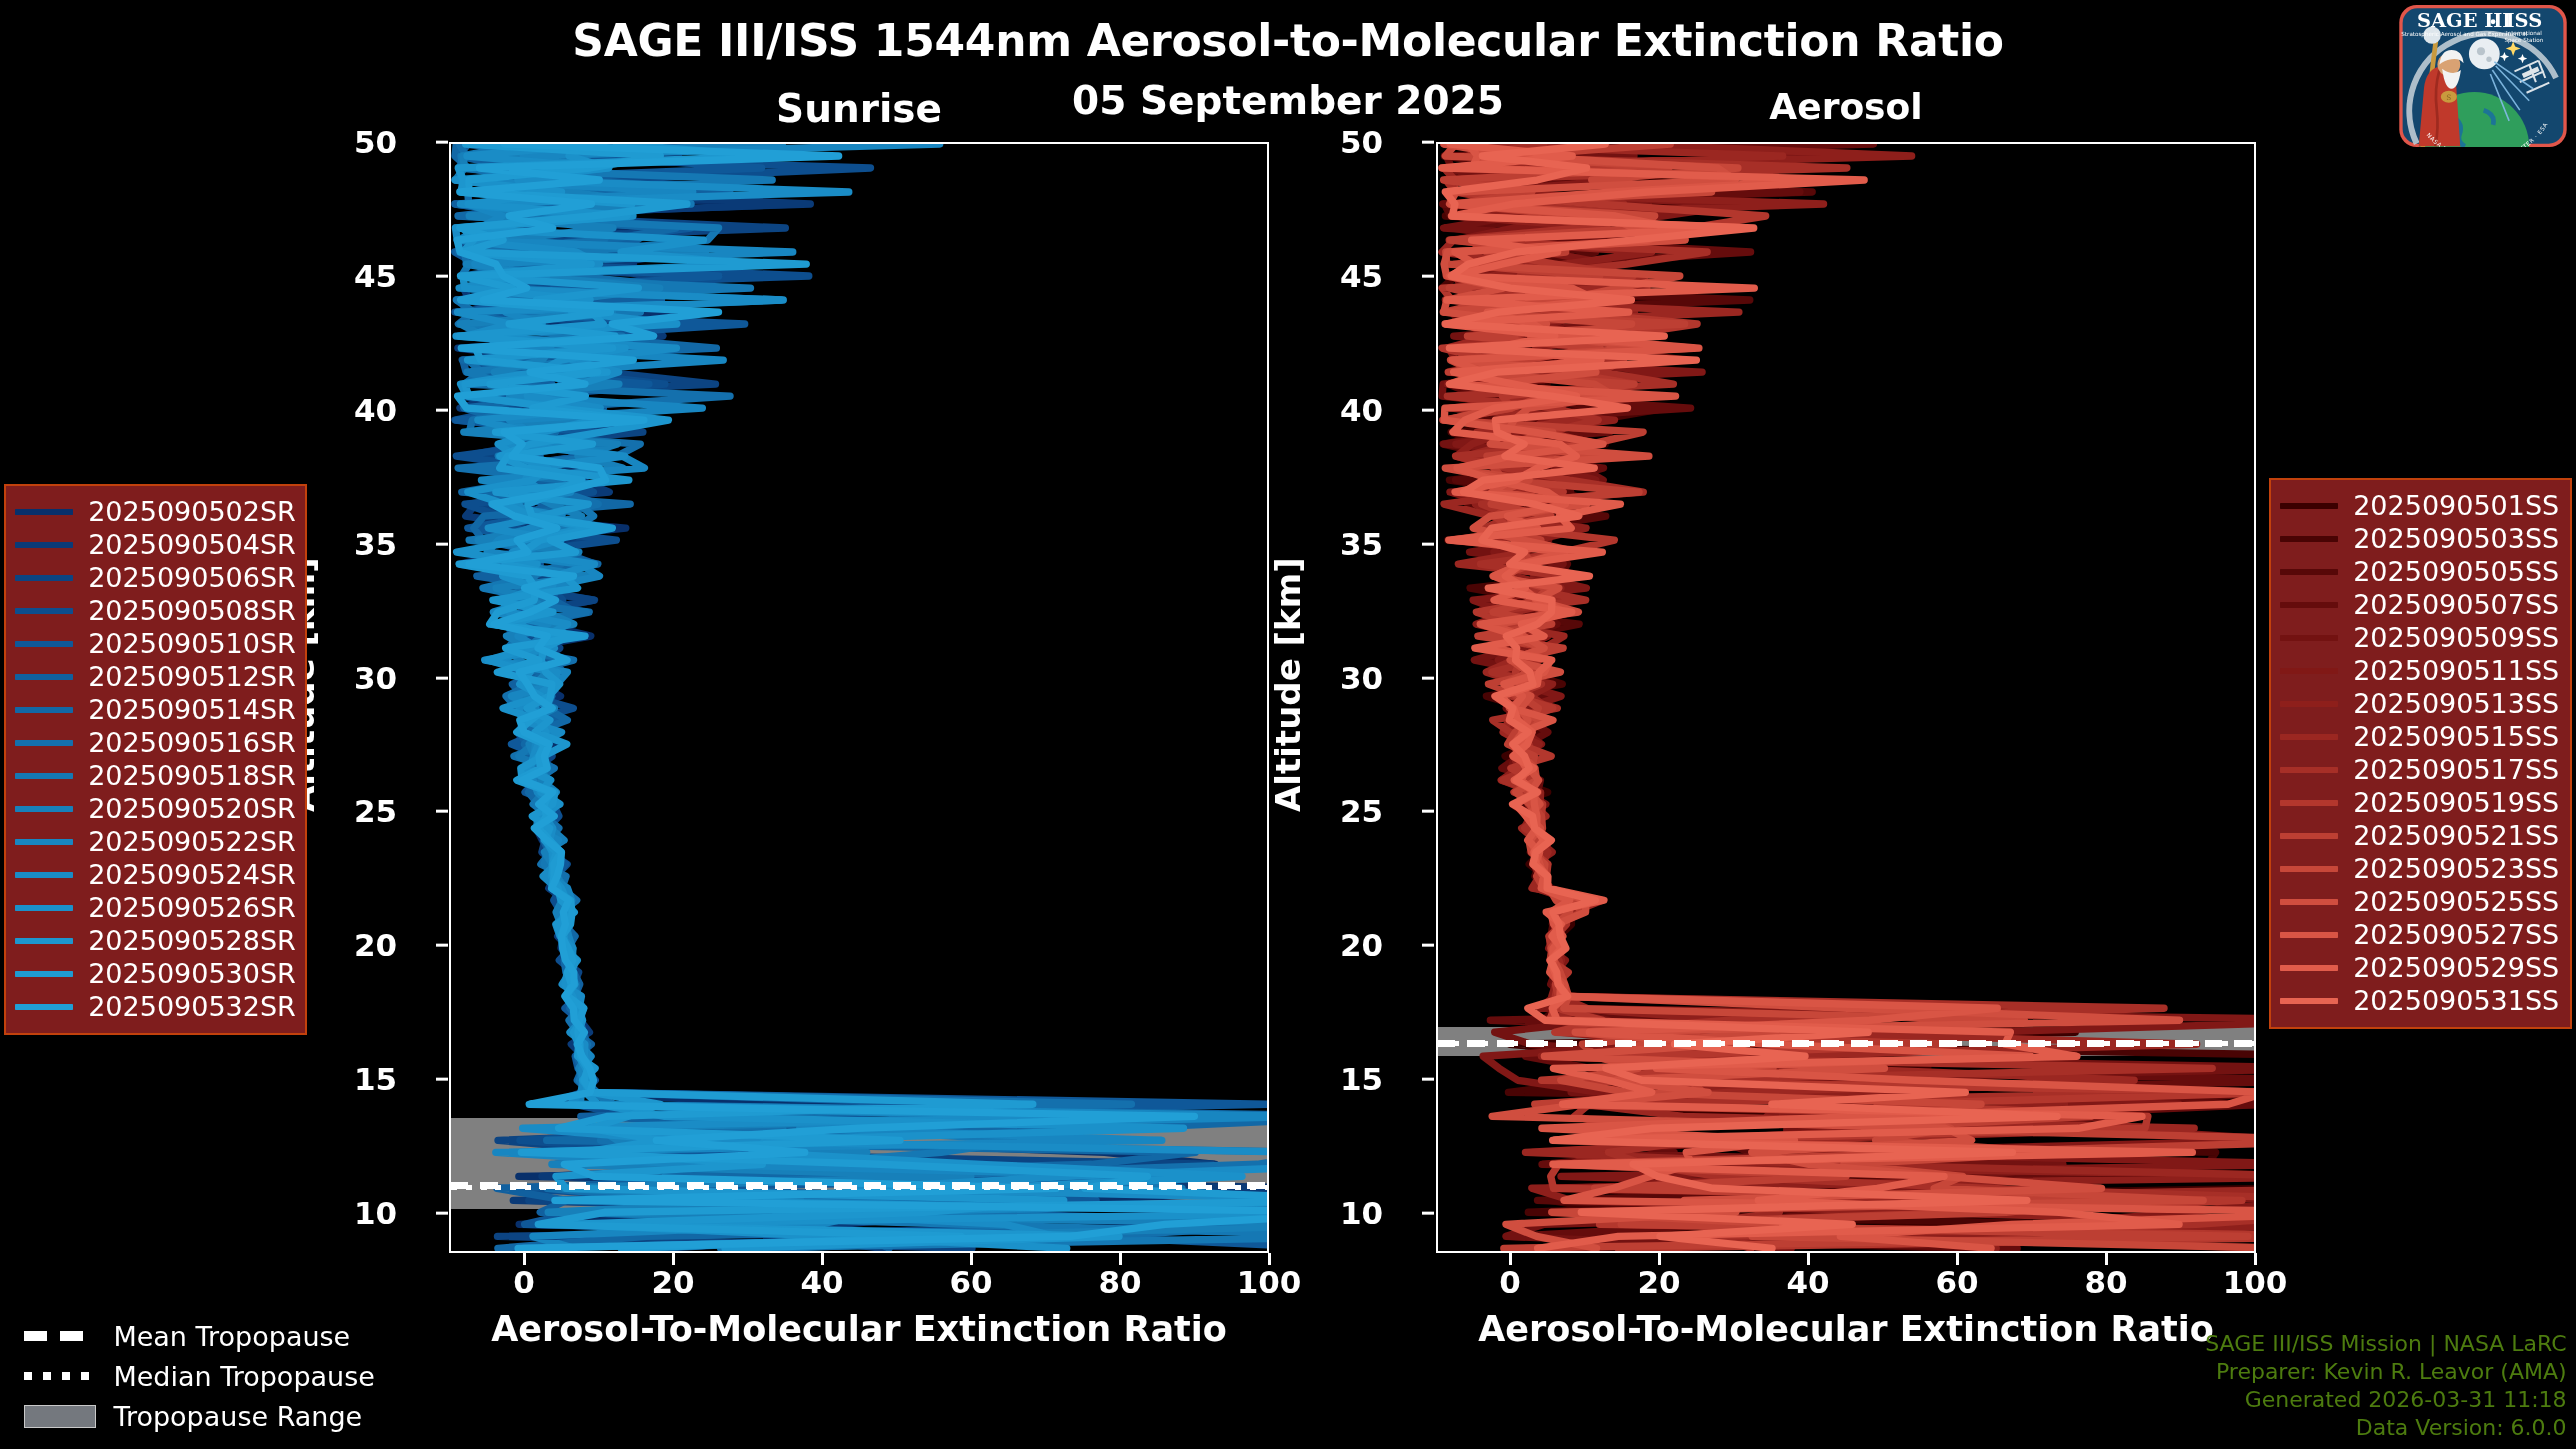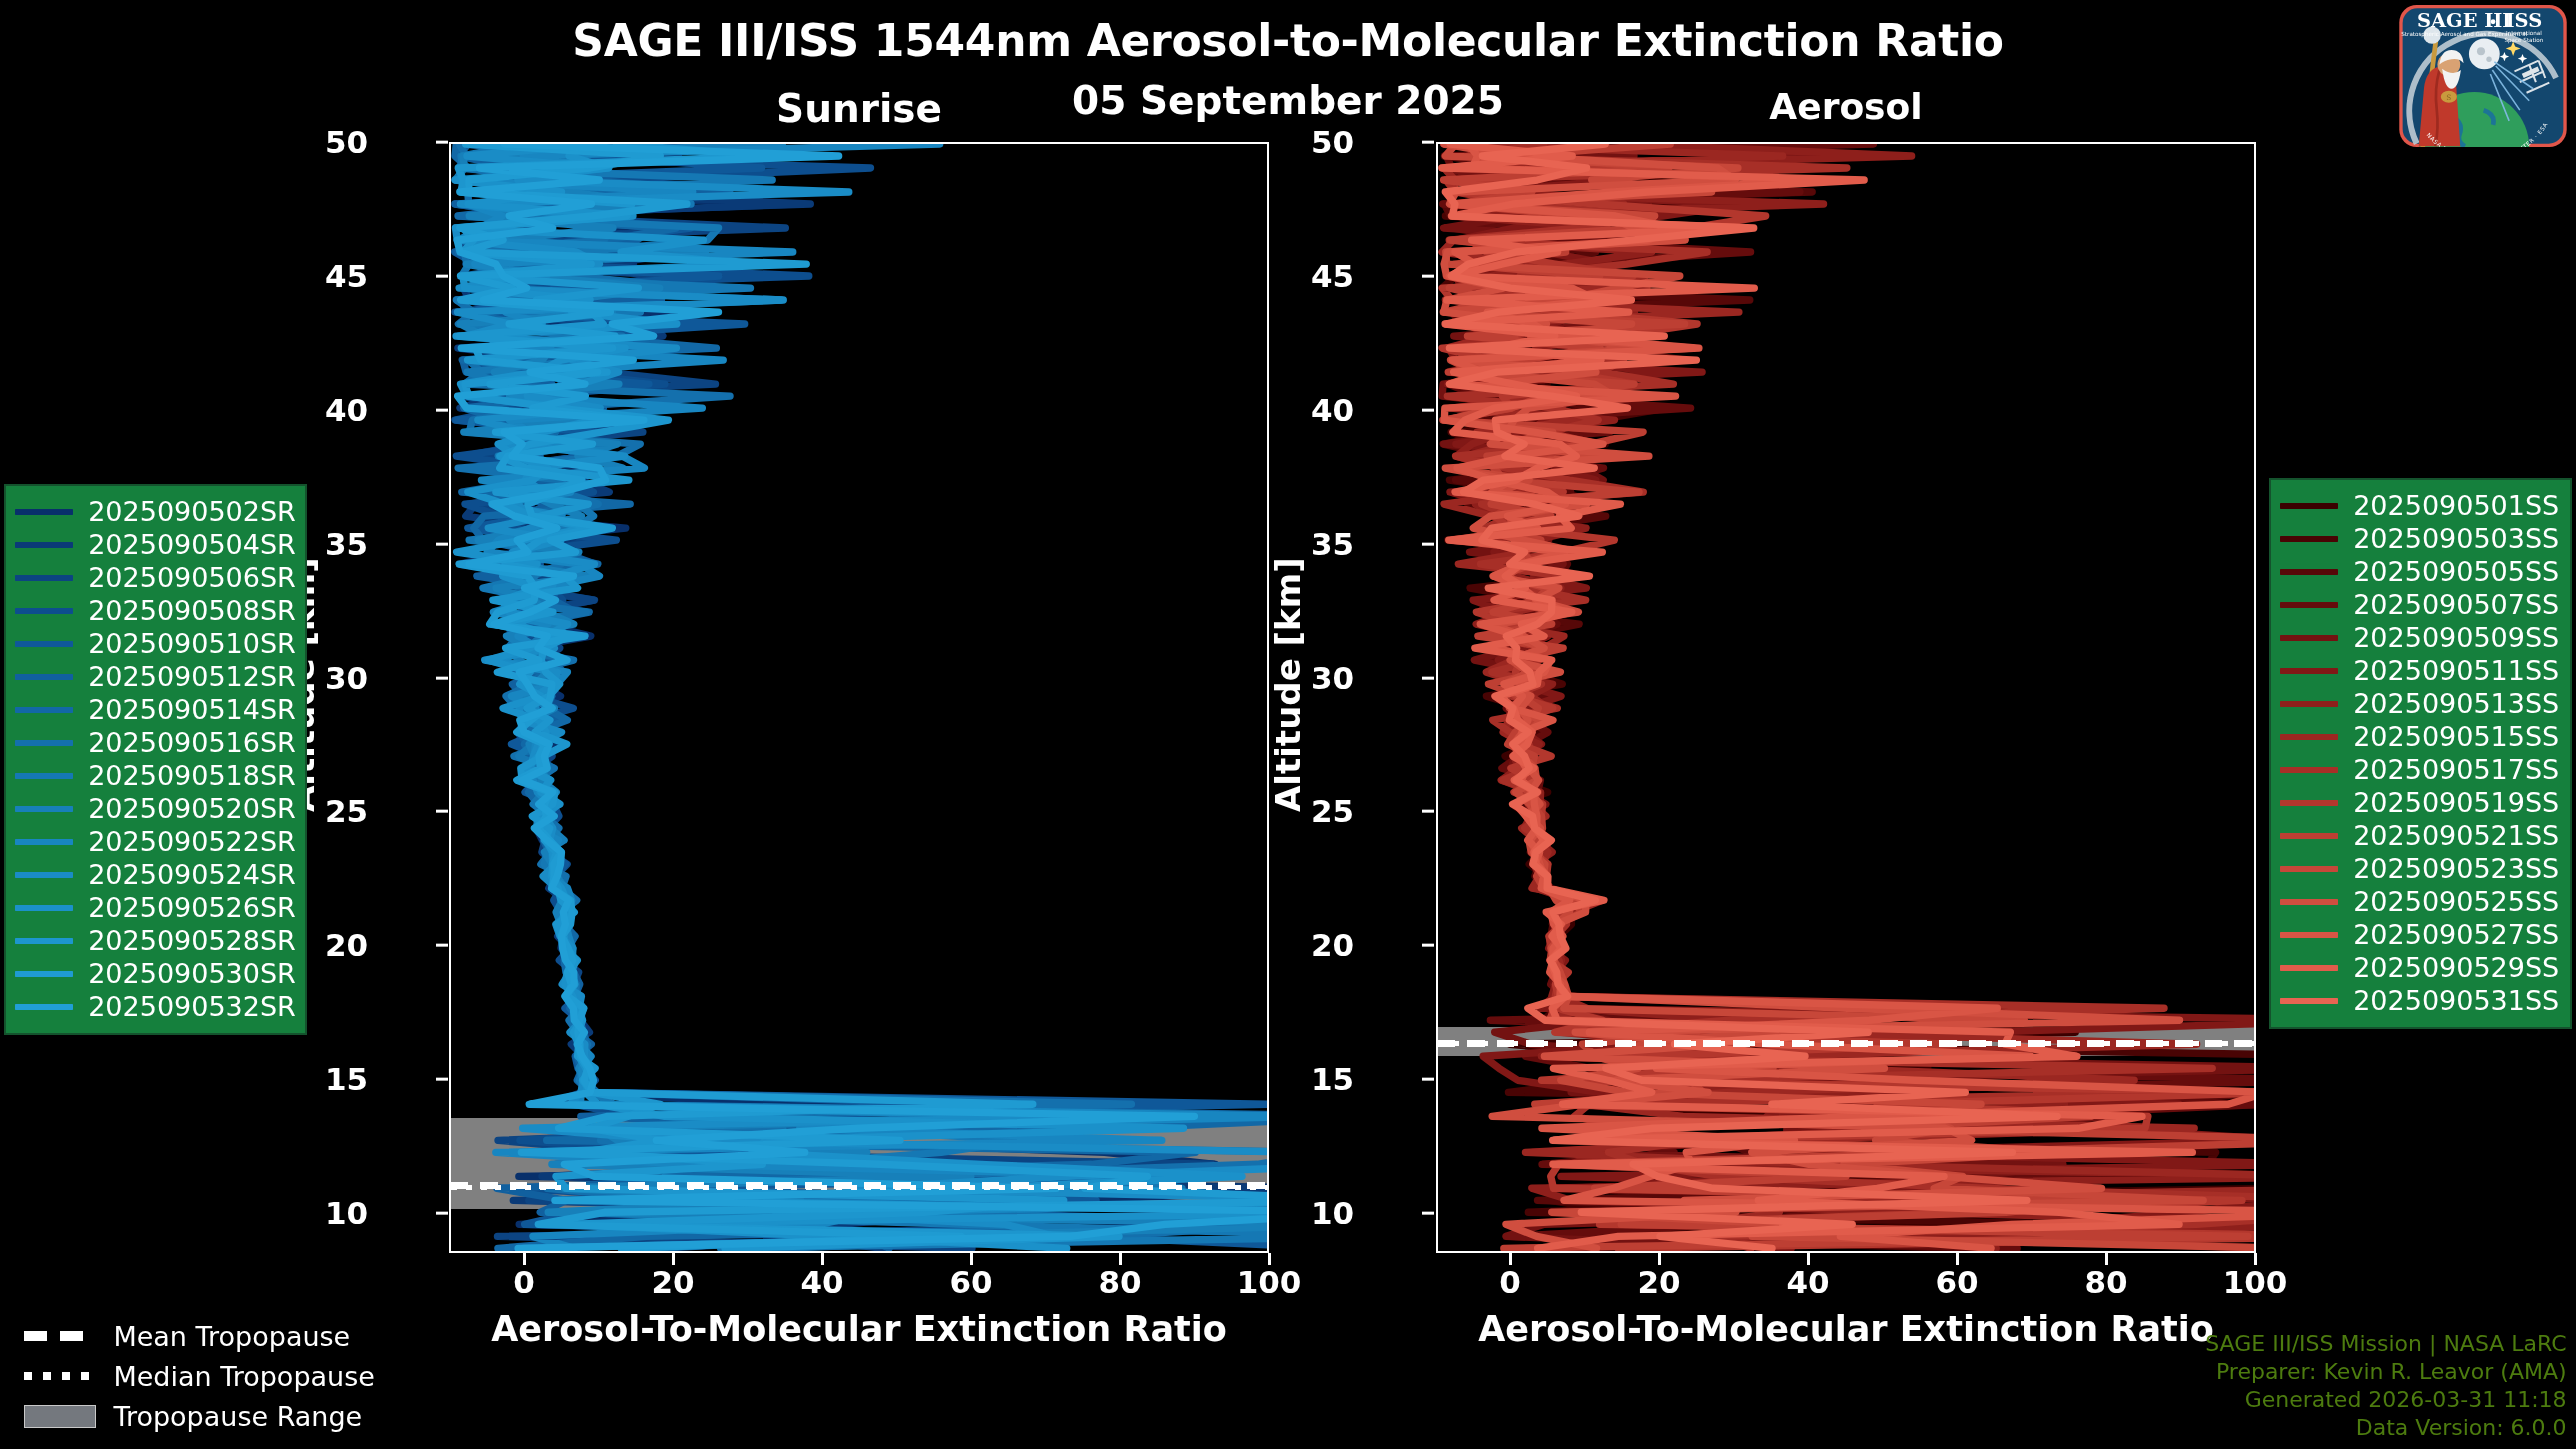--- a/index.html
+++ b/index.html
@@ -41,21 +41,21 @@
   .plot-svg{position:absolute;left:0;top:0;width:100%;height:100%;}
 
   
   .tropo-band{position:absolute;left:0;right:0;background:#808080;}
   .tropo-mean{position:absolute;left:0;right:0;height:6.7px;
      background:repeating-linear-gradient(to right,#fff 0 17.4px,transparent 17.4px 29.5px);}
   .tropo-median{position:absolute;left:0;right:0;height:5.4px;
      background:repeating-linear-gradient(to right,#fff 0 6px,transparent 6px 14.8px);}
 
   
-  .ytick-label{position:absolute;text-align:left;font-size:31px;
+  .ytick-label{position:absolute;text-align:center;font-size:31px;
      font-family:"DejaVu Sans", sans-serif;font-weight:bold;color:#fff;
      transform:translateY(-50%);width:101px;}
   .ytick-mark{position:absolute;width:12px;height:2.7px;background:#fff;
      transform:translateY(-50%);}
   .xtick-label{position:absolute;top:1264px;text-align:center;font-size:31px;
      font-family:"DejaVu Sans", sans-serif;font-weight:bold;color:#fff;
      transform:translateX(-50%);width:107px;}
   .xtick-mark{position:absolute;top:1253px;width:2.7px;height:12px;background:#fff;}
   .ylabel{
     position:absolute;font-size:34px;font-weight:bold;color:#fff;
@@ -63,21 +63,21 @@
     transform:rotate(-90deg);transform-origin:left top;
   }
   .xlabel{
     position:absolute;top:1309px;width:820px;text-align:center;
     font-size:35px;font-weight:bold;color:#fff;
     font-family:"DejaVu Sans", sans-serif;
   }
 
   
   .series-legend{
-    position:absolute;border:2px solid #14532d;background:#15803d;
+    position:absolute;border:2px solid #c2410c;background:#7f1d1d;
     padding:9.4px 10.7px 9.4px 9.4px;box-sizing:border-box;
   }
   #legend-sunrise{left:4px;top:484px;width:303px;}
   #legend-sunset{left:2269px;top:478px;width:303px;}
   .legend-row{display:flex;align-items:center;height:33px;}
   .legend-swatch{width:58px;height:6px;flex:0 0 58px;margin-right:14.8px;border-radius:0.7px;}
   .legend-text{font-size:27px;color:#fff;font-family:"DejaVu Sans", sans-serif;
     white-space:nowrap;}
   #legend-sunrise .legend-row{justify-content:flex-start;}
   #legend-sunset .legend-row{justify-content:flex-start;}

